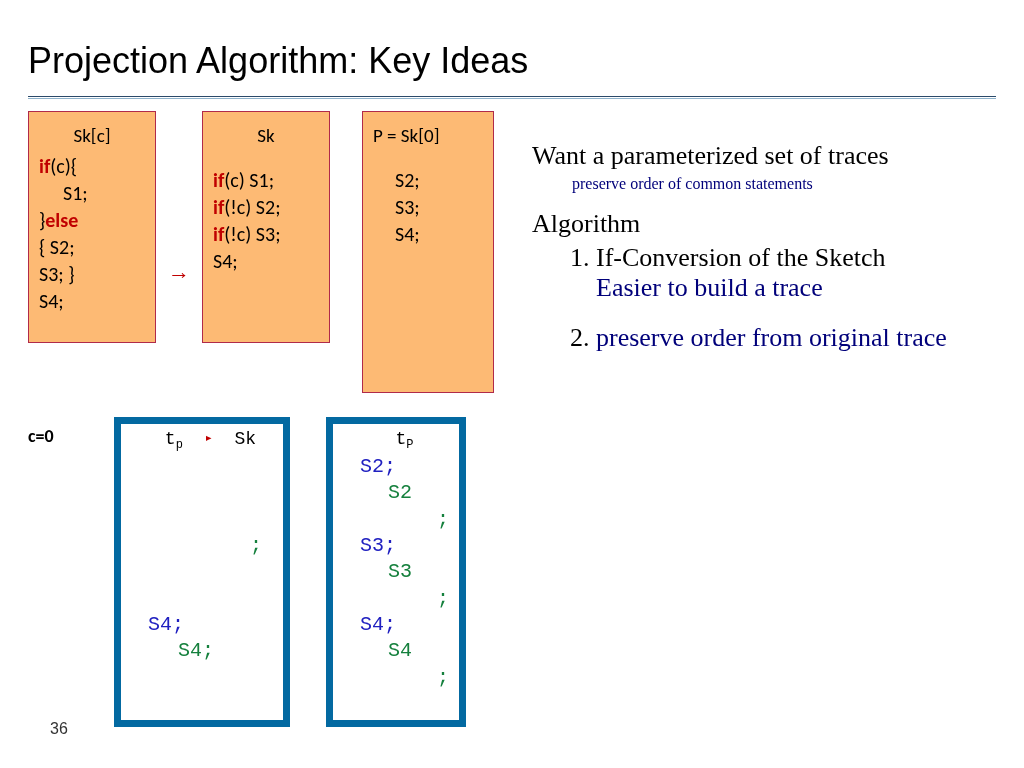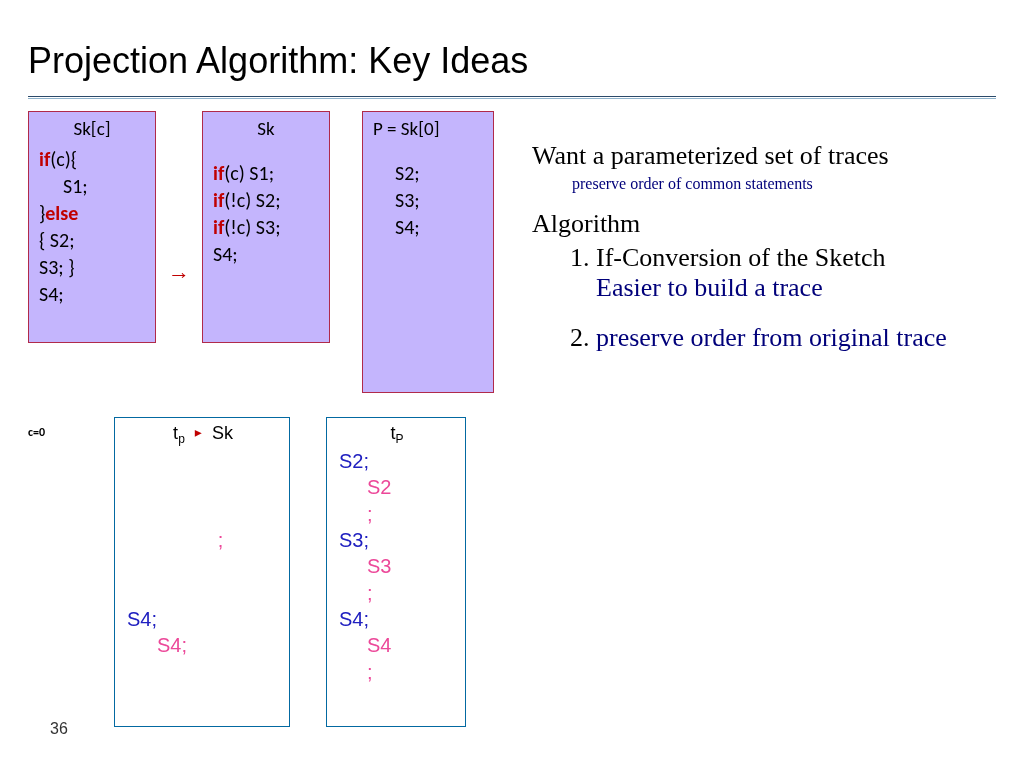--- a/index.html
+++ b/index.html
@@ -4,37 +4,37 @@
 <style>
   * { box-sizing: border-box; margin: 0; padding: 0; }
   html, body { width: 1024px; height: 768px; background: #fff; font-family: Georgia, 'Times New Roman', serif; }
   .slide { position: relative; width: 1024px; height: 768px; padding: 40px 28px 0 28px; }
   .title { font-family: Verdana, Arial, sans-serif; font-size: 36px; font-weight: 400; color: #000; margin-bottom: 14px; }
   .rule { border: none; border-top: 1px solid #2b4a6a; border-bottom: 1px solid #8fb3cc; height: 3px; margin-bottom: 12px; }
   .cols { display: flex; gap: 24px; }
   .left { flex: 0 0 480px; position: relative; }
   .right { flex: 1; padding-top: 30px; }
   .boxes-row { display: flex; align-items: flex-start; gap: 10px; }
-  .codebox { border: 1px solid #b02a4a; padding: 4px 10px 10px 10px; font-family: Calibri, Arial, sans-serif; font-size: 20px; line-height: 1.35; color: #000; background: #c4b5fd; }
+  .codebox { border: 1px solid #b02a4a; padding: 11px 10px 10px 10px; font-family: Calibri, Arial, sans-serif; font-size: 20px; line-height: 1.35; color: #000; background: #fdba74; }
   .boxlabel { font-family: Calibri, Arial, sans-serif; font-size: 19px; text-align: center; margin-bottom: 4px; }
   .kw { color: #c00000; font-weight: bold; }
   .arrow { align-self: center; color: #c00000; font-size: 22px; padding: 0 2px; margin-top: 40px; }
   .right h2 { font-family: Georgia, serif; font-size: 26px; font-weight: 400; margin: 0 0 4px 0; padding-left: 40px; text-indent: -40px; }
   .right .sub { color: #00007a; font-size: 16px; padding-left: 60px; text-indent: -20px; margin-bottom: 16px; }
   ol.algo { list-style: decimal; padding-left: 64px; font-size: 26px; }
   ol.algo li { margin-bottom: 4px; }
   ol.algo .sub2 { color: #00007a; font-size: 26px; display: block; margin-top: 0; padding-left: 20px; text-indent: -20px; margin-bottom: 20px; }
   .lower { display: flex; gap: 36px; margin-top: 24px; align-items: flex-start; }
-  .clabel { font-family: Calibri, Arial, sans-serif; font-weight: bold; font-size: 12px; padding-top: 8px; width: 50px; }
-  .tracebox { border: 1px solid #0369a1; padding: 4px 10px 8px 12px; font-family: Liberation Sans, sans-serif; font-size: 20px; line-height: 1.32; background: #fff; }
+  .clabel { font-family: Calibri, Arial, sans-serif; font-weight: bold; font-size: 18px; padding-top: 8px; width: 50px; }
+  .tracebox { border: 7px solid #0369a1; padding: 4px 10px 8px 27px; font-family: Liberation Mono, monospace; font-size: 20px; line-height: 1.32; background: #fff; }
   .tracebox .hdr { text-align: center; font-size: 18px; margin-bottom: 2px; }
   .sub-p { position: relative; top: 4px; font-size: 12px; }
   .tri { color: #c00000; font-size: 14px; vertical-align: 2px; }
   .faded { color: #fff; }
-  .dk   { color: #ec4899; }
+  .dk   { color: #15803d; text-align: right; }
   .blue { color: #2020c0; }
   .slideno { position: absolute; left: 50px; bottom: 30px; font-family: Arial, sans-serif; font-size: 16px; color: #333; }
 </style>
 </head>
 <body>
 
 <div class="slide">
   <div class="title">Projection Algorithm: Key Ideas</div>
   <hr class="rule">
 

